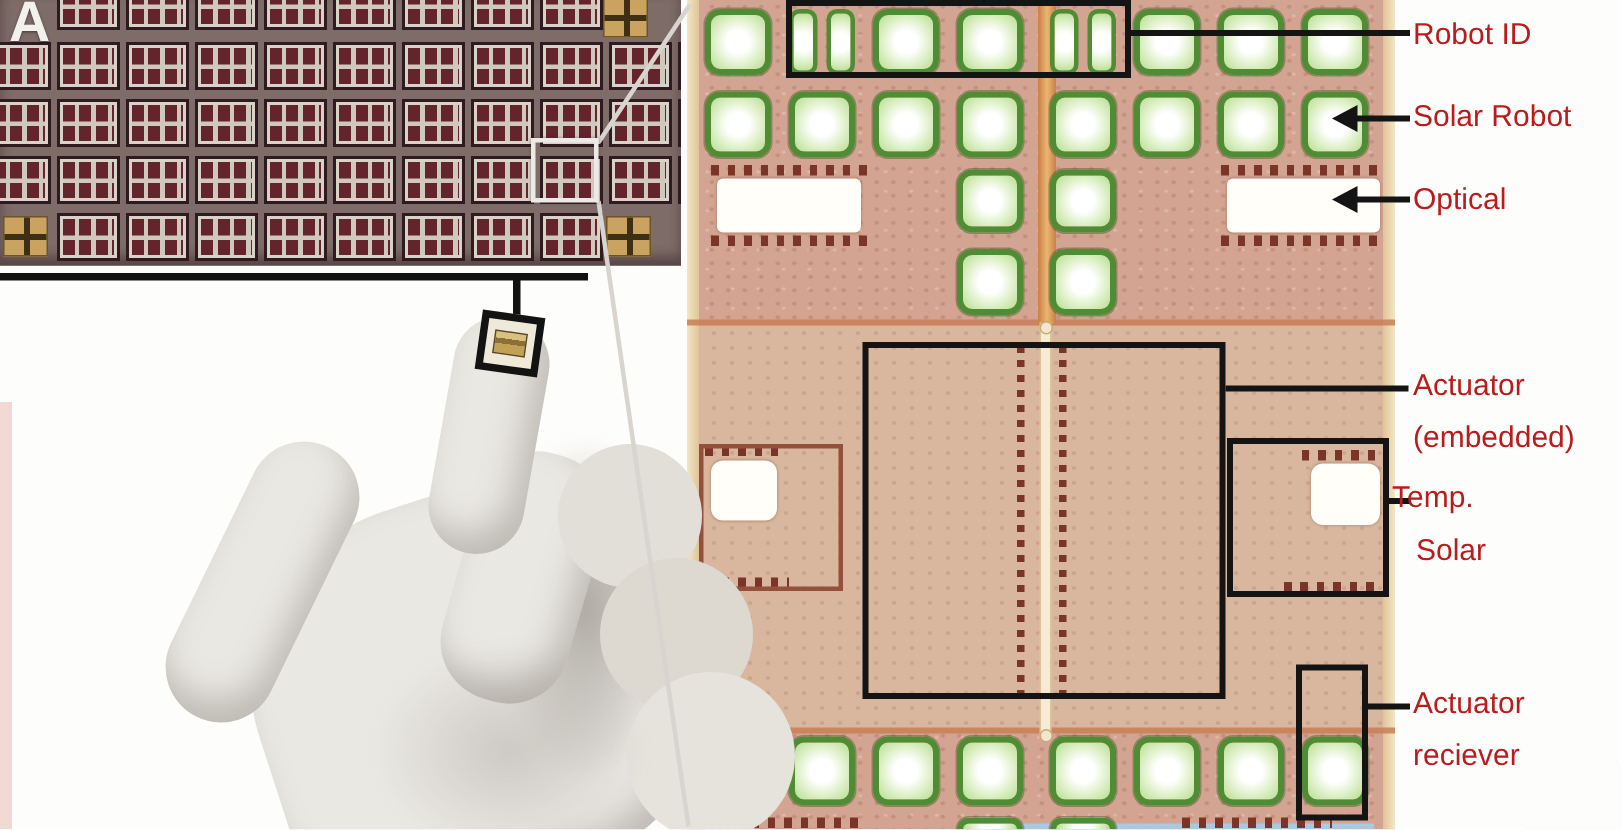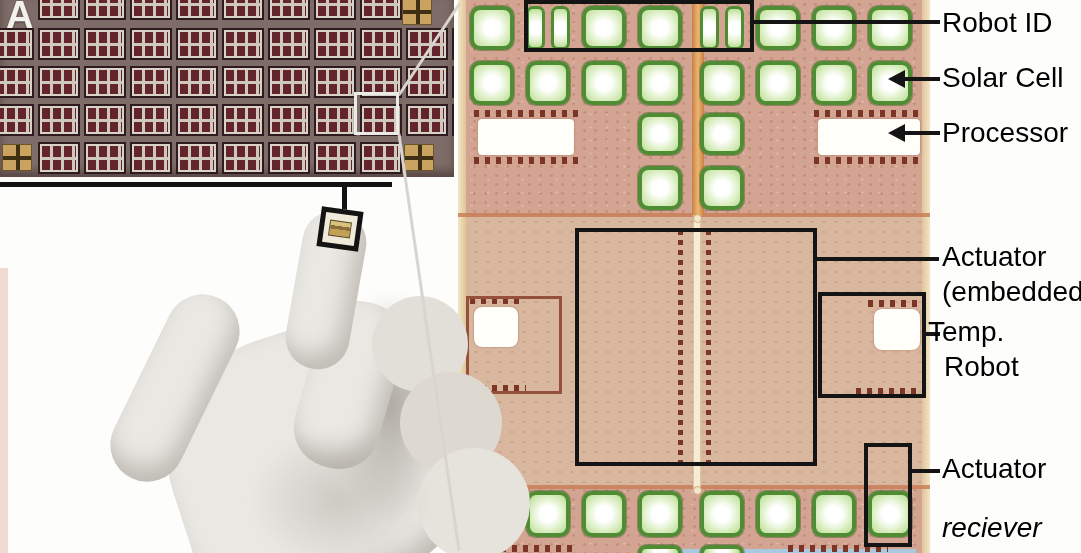--- a/index.html
+++ b/index.html
@@ -69,21 +69,21 @@
   .cellbar{border:3px solid #4f8c33;border-radius:7px;
     background:radial-gradient(circle,#ffffff 30%,#dcefc4 70%,#b7dd92 100%);}
   .pad{background:#fffef9;border-radius:4px;box-shadow:0 0 2px rgba(120,70,50,.5);}
   .dots-h{height:7px;background:repeating-linear-gradient(90deg,#7a3526 0 5px,rgba(0,0,0,0) 5px 11px);}
   .dots-v{width:5px;background:repeating-linear-gradient(180deg,#7a3526 0 5px,rgba(0,0,0,0) 5px 10px);}
   .ann-box{border:4px solid #141414;}
   .brown-box{border:3px solid #94503a;}
   .ann-line{background:#141414;}
   .arrow-head{width:0;height:0;border-top:9px solid transparent;border-bottom:9px solid transparent;
     border-right:17px solid #141414;}
-  .ann-label{font-size:28px;line-height:34px;color:#000000;white-space:nowrap;}
+  .ann-label{font-size:20px;line-height:34px;color:#b91c1c;white-space:nowrap;}
 </style>
 </head>
 <body>
 
 <div id="canvas">
 
   <div class="micrograph"></div>
   <div class="mid-band"></div>
   <div class="cream-l"></div>
   <div class="cream-r"></div>
@@ -235,21 +235,21 @@
   <div class="ann-line" style="left:754px;top:20px;width:186px;height:4px;"></div>
   <div class="ann-line" style="left:817px;top:257px;width:122px;height:4px;"></div>
   <div class="ann-line" style="left:926px;top:332px;width:14px;height:4px;"></div>
   <div class="ann-line" style="left:912px;top:469px;width:28px;height:4px;"></div>
   <div class="ann-line" style="left:902px;top:77px;width:38px;height:4px;"></div>
   <div class="arrow-head" style="left:888px;top:70px;"></div>
   <div class="ann-line" style="left:902px;top:131px;width:38px;height:4px;"></div>
   <div class="arrow-head" style="left:888px;top:124px;"></div>
 
   <div class="ann-label" style="left:942px;top:6px;">Robot ID</div>
-  <div class="ann-label" style="left:942px;top:61px;">Solar Cell</div>
-  <div class="ann-label" style="left:942px;top:116px;">Processor</div>
+  <div class="ann-label" style="left:942px;top:61px;">Solar Robot</div>
+  <div class="ann-label" style="left:942px;top:116px;">Optical</div>
   <div class="ann-label" style="left:942px;top:240px;">Actuator</div>
   <div class="ann-label" style="left:942px;top:275px;">(embedded)</div>
   <div class="ann-label" style="left:928px;top:315px;">Temp.</div>
-  <div class="ann-label" style="left:944px;top:350px;">Robot</div>
+  <div class="ann-label" style="left:944px;top:350px;">Solar</div>
   <div class="ann-label" style="left:942px;top:452px;">Actuator</div>
-  <div class="ann-label" style="left:942px;top:511px;font-style:italic;">reciever</div>
+  <div class="ann-label" style="left:942px;top:487px;">reciever</div>
 </div>
 
 </body></html>

